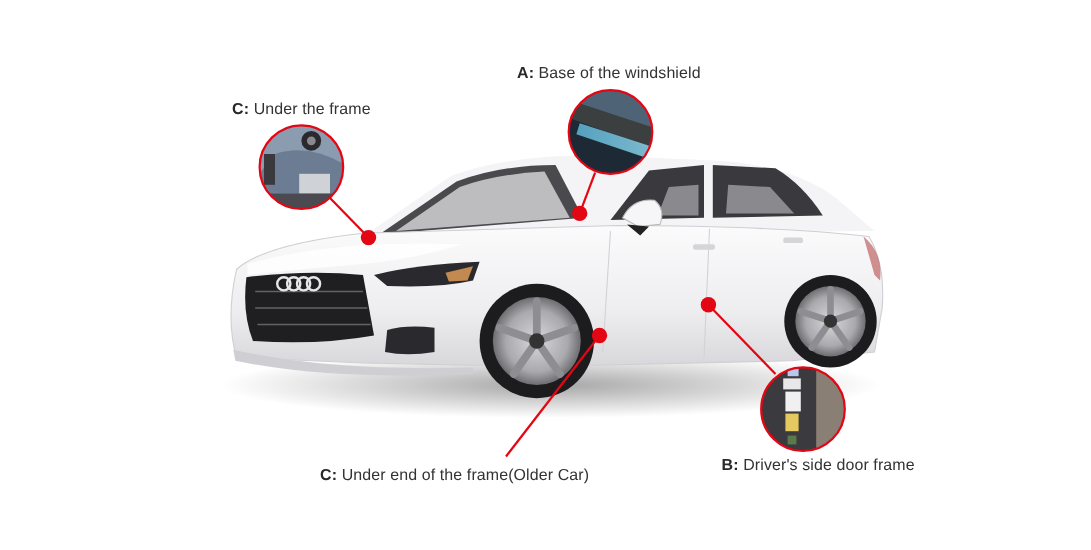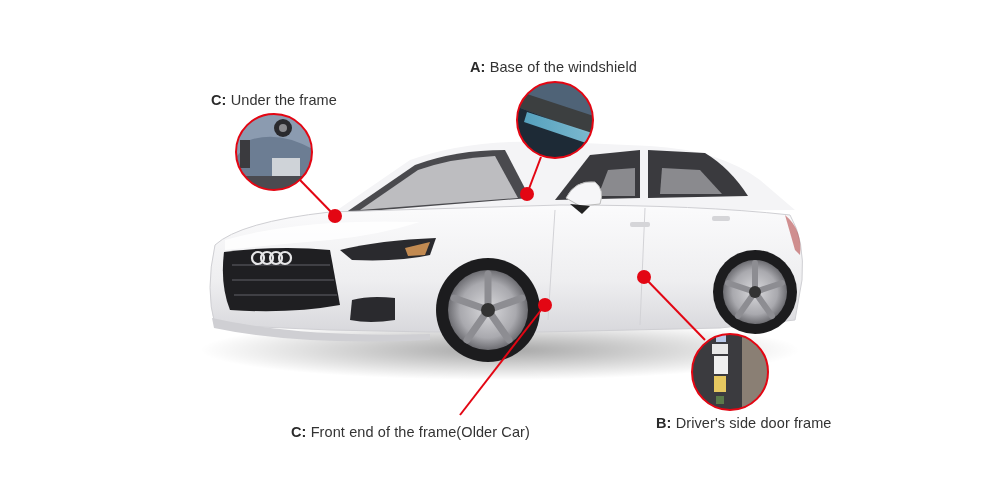--- a/index.html
+++ b/index.html
@@ -175,19 +175,19 @@
   <div class="label" style="left:470px; top:59px;">
     <b>A:</b>
     <span>Base of the windshield</span>
   </div>
   <div class="label" style="left:211px; top:92px;">
     <b>C:</b>
     <span>Under the frame</span>
   </div>
   <div class="label" style="left:291px; top:424px;">
     <b>C:</b>
-    <span>Front end of the frame(Older Car)</span>
+    <span>Under end of the frame(Older Car)</span>
   </div>
   <div class="label" style="left:656px; top:415px;">
     <b>B:</b>
     <span>Driver's side door frame</span>
   </div>
 </div>
 
 </body></html>

